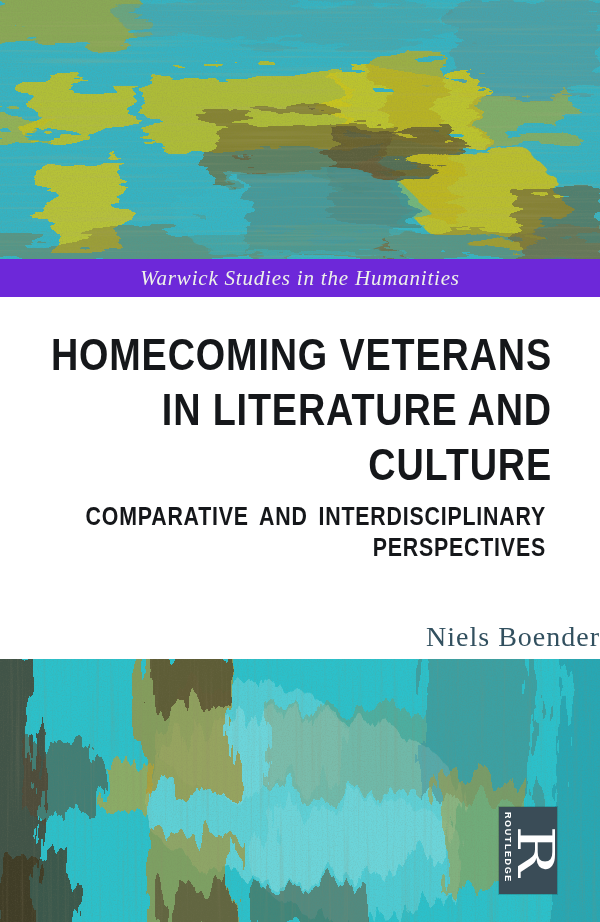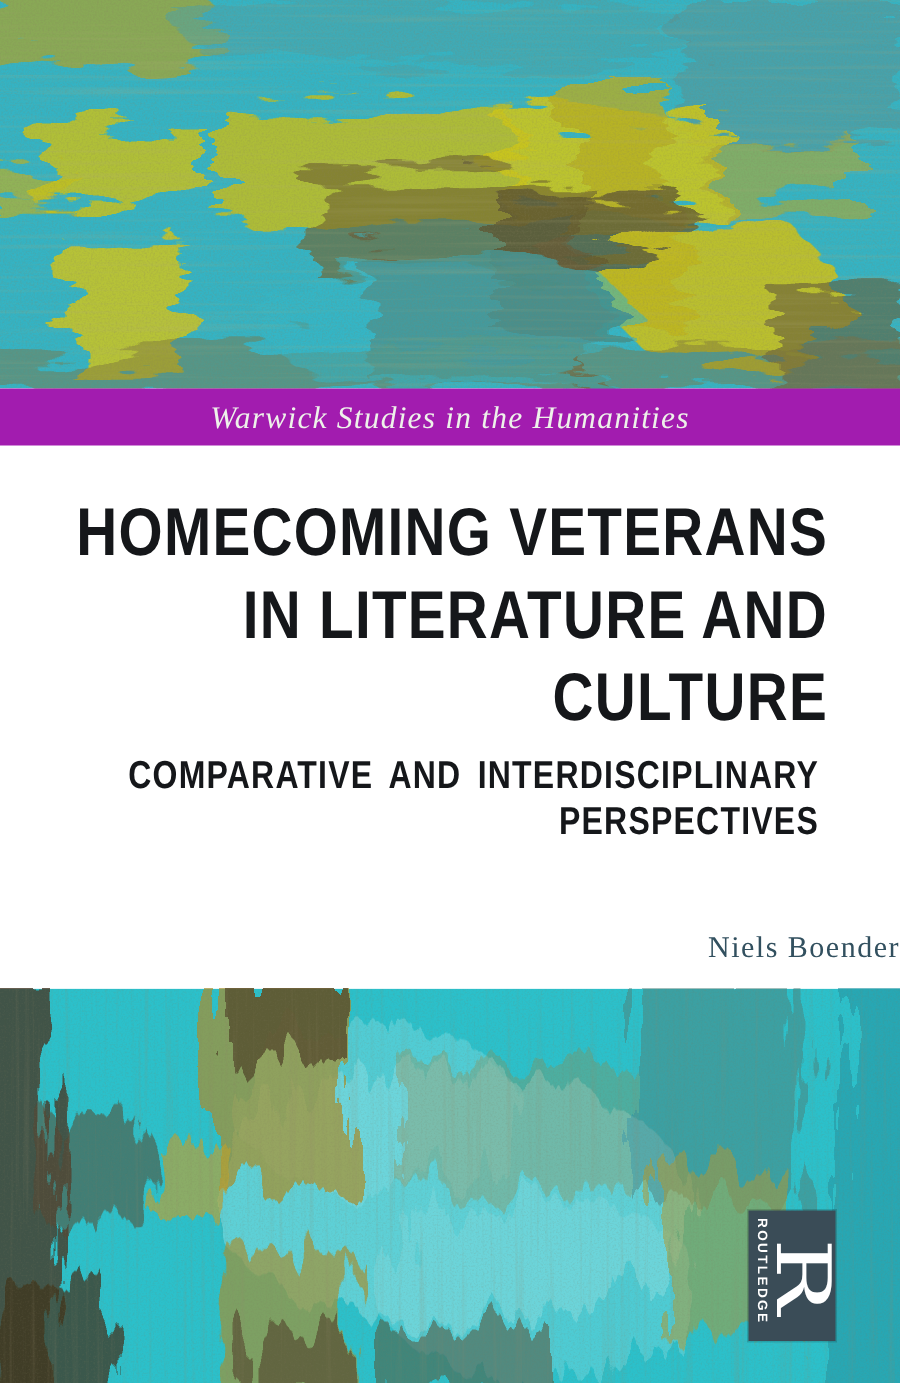--- a/index.html
+++ b/index.html
@@ -13,21 +13,21 @@
   }
   .art { position: absolute; left: 0; width: 600px; overflow: hidden; }
   .art-top { top: 0; height: 259px; }
   .art-bottom { top: 659px; height: 263px; }
   .art svg { display: block; }
 
   .series-band {
     position: absolute;
     left: 0; top: 259px;
     width: 600px; height: 38px;
-    background: #a21caf;
+    background: #6d28d9;
     display: flex; align-items: center; justify-content: center;
   }
   .series-text {
     font-family: "Liberation Serif", serif;
     font-style: italic;
     font-size: 21px;
     letter-spacing: 0.8px;
     color: #eef2ea;
   }
 
@@ -56,21 +56,21 @@
     letter-spacing: 1px;
     word-spacing: 5px;
     color: #15171a;
     transform: scaleX(0.82);
     transform-origin: 50% 50%;
   }
   .sline { display: block; white-space: nowrap; }
   .author {
     margin-top: 58px;
     font-family: "Liberation Serif", serif;
-    font-size: 20px;
+    font-size: 28px;
     letter-spacing: 1px;
     color: #32505f;
   }
 
   .logo {
     position: absolute;
     left: 499px; top: 148px;
     width: 58px; height: 87px;
     background: #3a4c57;
     box-shadow: 0 0 0 1px rgba(0,0,0,0.15);

